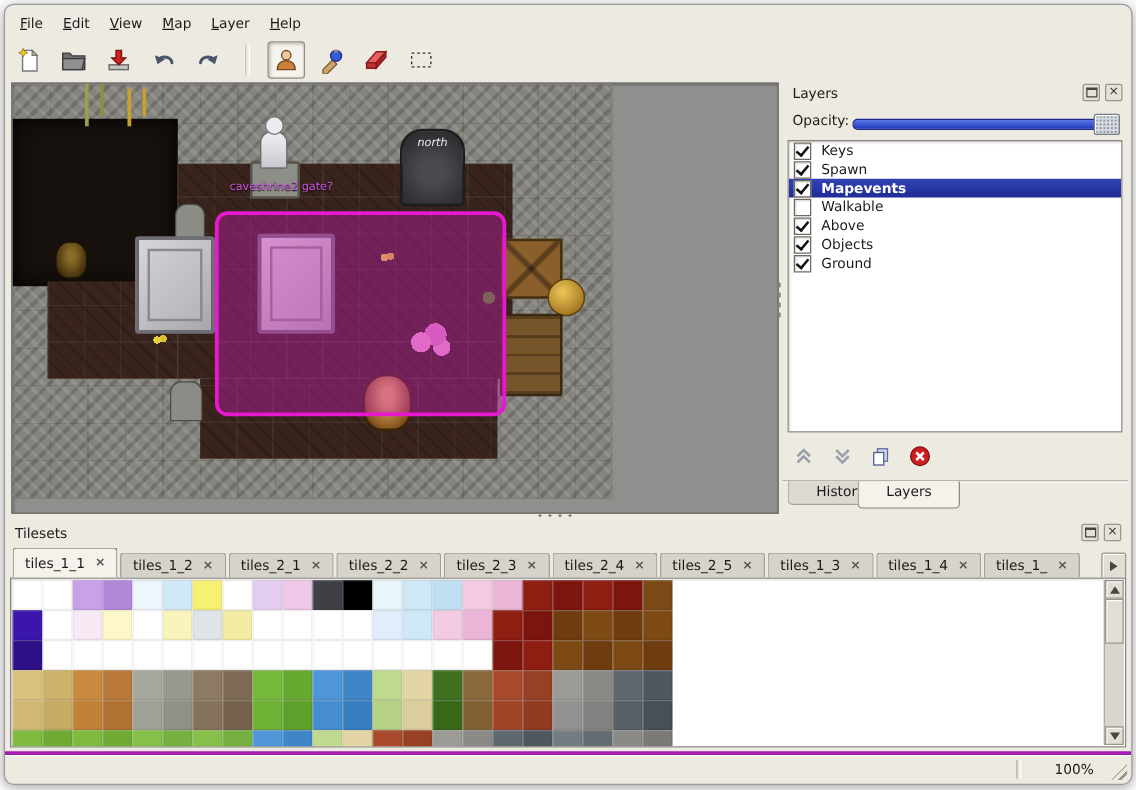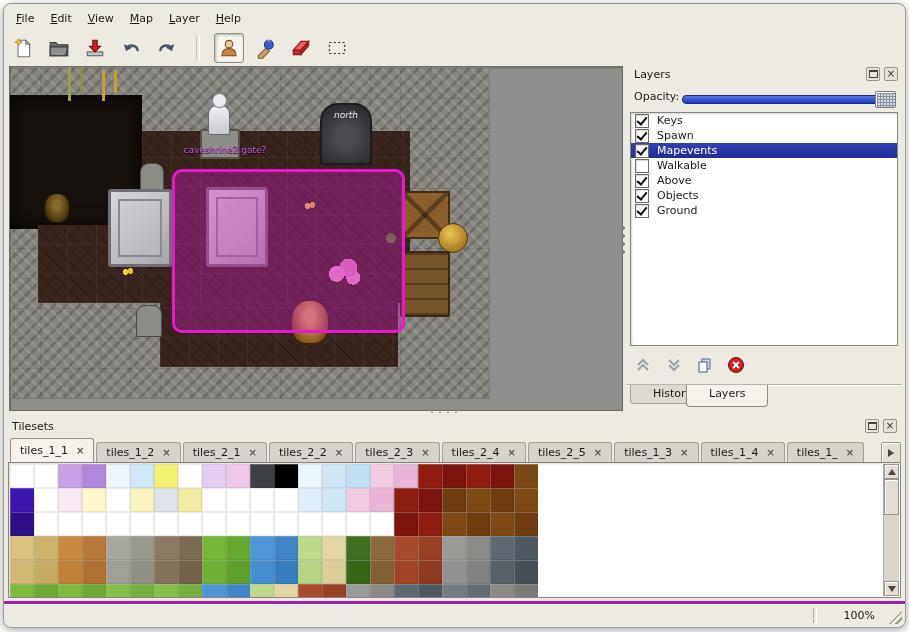--- a/index.html
+++ b/index.html
@@ -81,21 +81,21 @@
   .panel-header{position:absolute;left:0;right:0;top:0;height:18px;}
   .panel-title{position:absolute;left:8px;top:2px;}
   .mini-btn{position:absolute;top:1px;width:14px;height:14px;background:#e6e2da;border:1px solid #9a958c;border-radius:2px;display:flex;align-items:center;justify-content:center;font-size:10px;line-height:1;color:#333;box-sizing:border-box;}
   .mini-restore-glyph{width:7px;height:5px;border:1px solid #444;border-top:2px solid #444;}
   .layers-panel .mini-1{right:22px;} .layers-panel .mini-2{right:4px;}
   .opacity-label{position:absolute;left:8px;top:24px;}
   .slider{position:absolute;left:56px;right:6px;top:29px;height:7px;border-radius:4px;background:linear-gradient(#5a78e8,#2038b8);border:1px solid #1a2a88;}
   .slider-handle{position:absolute;right:-1px;top:-5px;width:19px;height:15px;background-color:#d6dae2;background-image:radial-gradient(#8a8f9a 1px, transparent 1.1px);background-size:3px 3px;border:1px solid #767c88;border-radius:2px;box-shadow:inset 1px 1px 0 #fff;}
   .layer-list{position:absolute;left:4px;top:46px;width:266px;height:232px;background:#fff;border:1px solid #8a867e;box-shadow:inset 1px 1px 2px rgba(0,0,0,.18);overflow:hidden;}
   .layer-row{display:flex;align-items:center;gap:8px;height:15px;padding-left:4px;}
-  .layer-row.selected{background:linear-gradient(#3242b4,#1f2c96);color:#fff;}
+  .layer-row.selected{background:linear-gradient(#3242b4,#1f2c96);color:#fff;font-weight:bold;}
   .checkbox{width:12px;height:12px;background:#fff;border:1px solid #6e6a62;position:relative;flex:0 0 auto;box-shadow:inset 1px 1px 1px rgba(0,0,0,.15);}
   .checkbox.checked::after{content:"";position:absolute;left:3px;top:0px;width:4px;height:8px;border-right:2px solid #111;border-bottom:2px solid #111;transform:rotate(40deg);}
   .layer-actions{position:absolute;left:6px;top:288px;height:24px;display:flex;gap:9px;}
   .act-btn{width:22px;height:22px;border:1px solid transparent;background:transparent;padding:1px;display:flex;align-items:center;justify-content:center;}
   .act-btn svg{width:18px;height:18px;}
   .side-tabs{position:absolute;left:0;right:0;top:318px;height:25px;border-top:1px solid #b8b4ac;box-shadow:inset 0 1px 0 #fff;}
   .side-tab{position:absolute;top:0;height:19px;padding:2px 22px 0;background:#ddd9d1;border:1px solid #a8a49c;border-top:none;border-radius:0 0 4px 4px;box-sizing:border-box;}
   .side-tab.t0{left:4px;}
   .side-tab.active{height:22px;background:#f5f2ec;border-color:#8f8a80;z-index:2;}
   .side-tab.t1{left:60px;}

